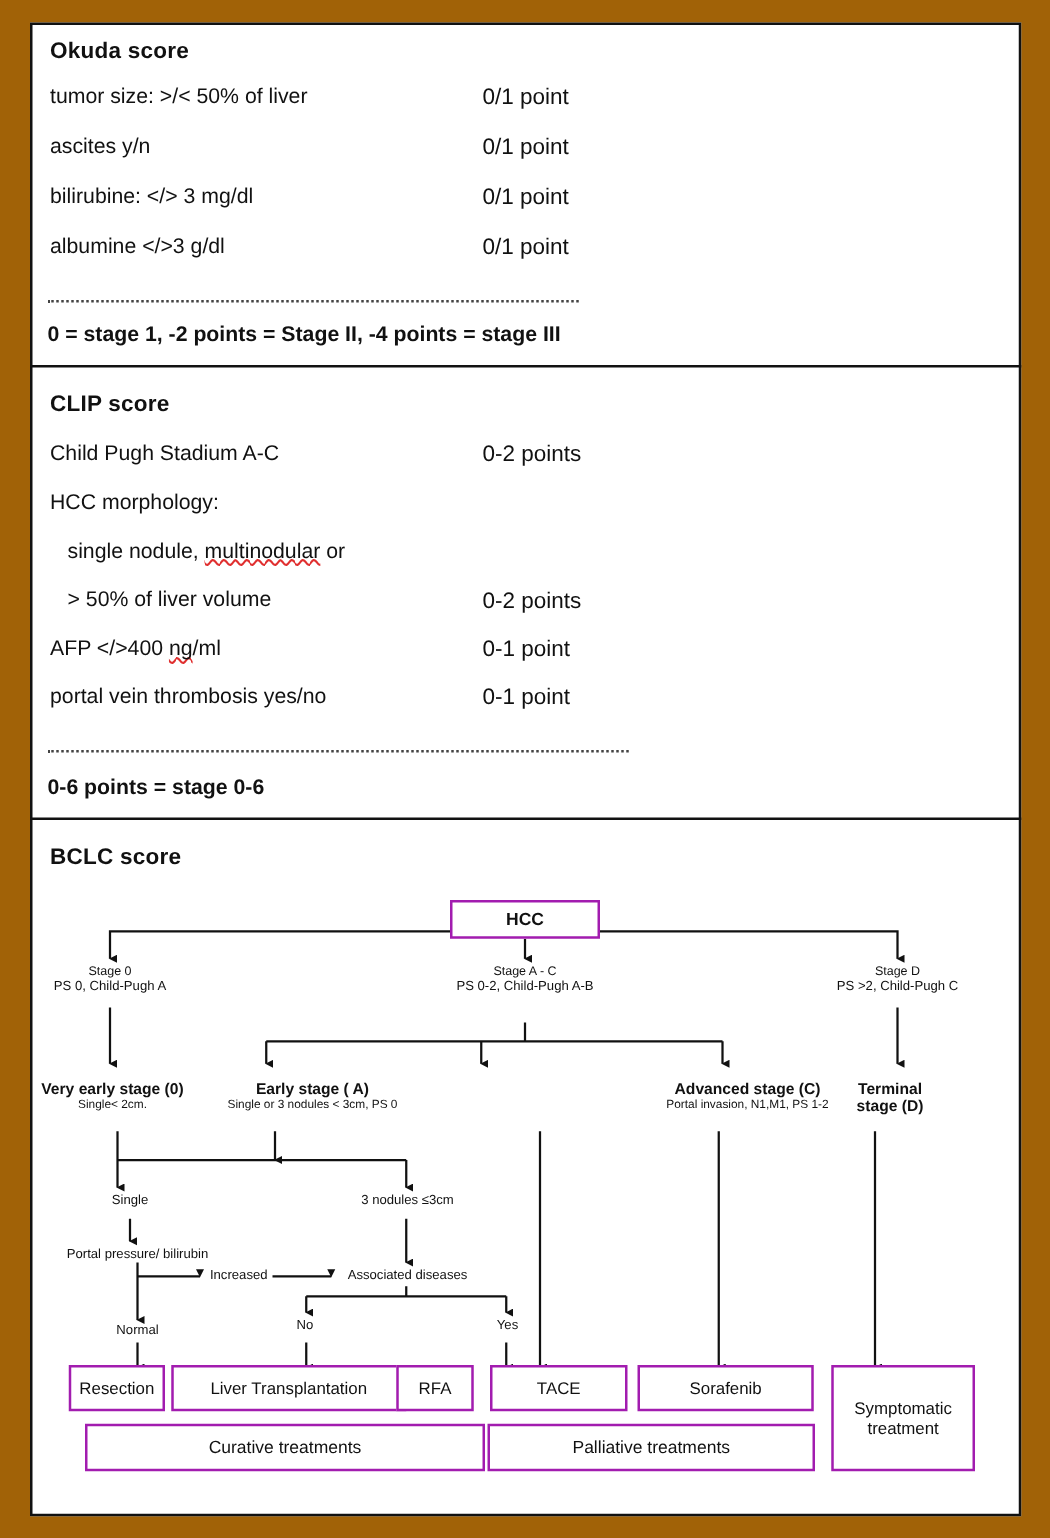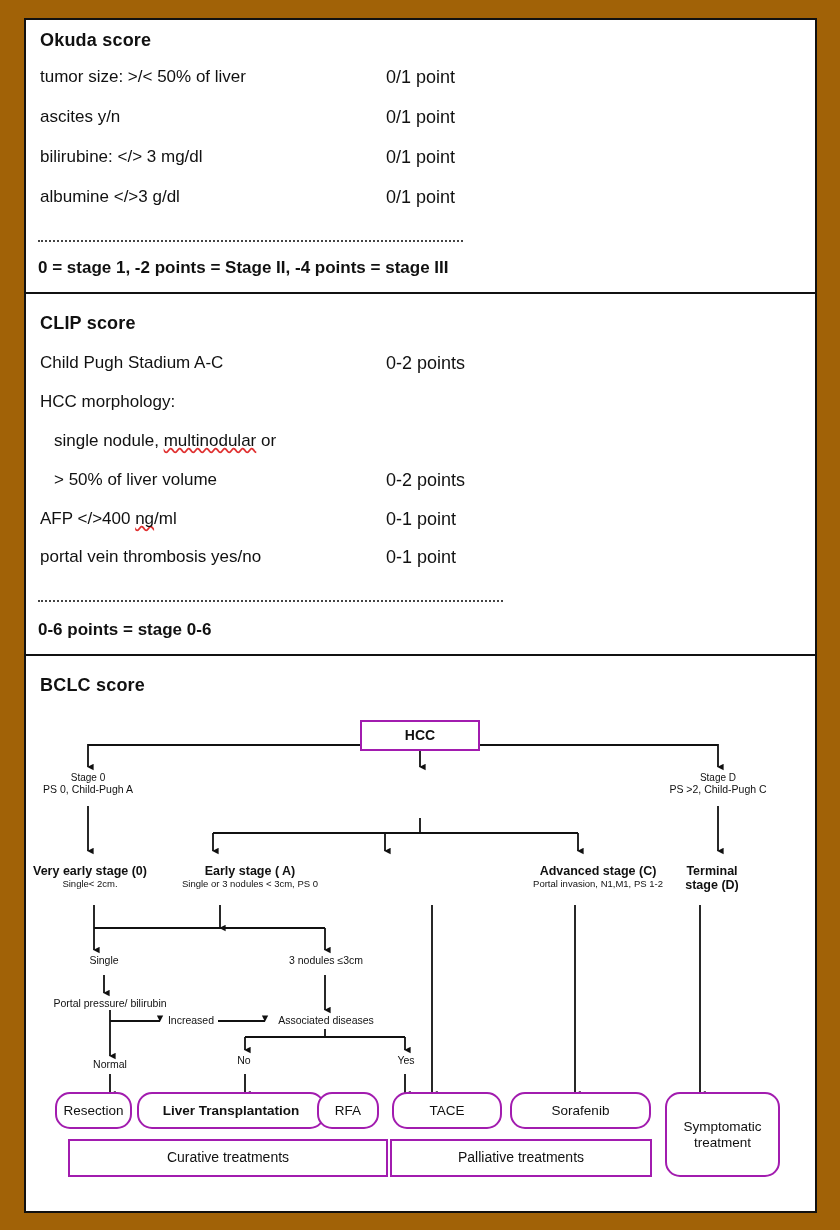--- a/index.html
+++ b/index.html
@@ -97,21 +97,21 @@
     border:2px solid #a21caf;
     background:#fff;
     display:flex;
     align-items:center;
     justify-content:center;
     text-align:center;
     font-size:13px;
     line-height:1.12;
   }
   .box.hcc{font-weight:bold;font-size:14px;}
-  .box.tx{font-size:13.5px;border-radius:15px;}
+  .box.tx{font-size:13.5px;}
   .box.grp{font-size:14px;}
 </style>
 </head>
 <body>
 
 <div id="page">
 
   <div class="frame"></div>
   <div class="divider d1"></div>
   <div class="divider d2"></div>
@@ -223,20 +223,24 @@
   </div>
 
   <div class="box hcc" style="left:360px;top:720px;width:120px;height:31px;">
     <span>HCC</span>
   </div>
 
   <div class="node" style="left:18px;top:772px;width:140px;">
     <div class="stage-head">Stage 0</div>
     <div class="stage-sub">PS 0, Child-Pugh A</div>
   </div>
+  <div class="node" style="left:330px;top:772px;width:180px;">
+    <div class="stage-head">Stage A - C</div>
+    <div class="stage-sub">PS 0-2, Child-Pugh A-B</div>
+  </div>
   <div class="node" style="left:640px;top:772px;width:156px;">
     <div class="stage-head">Stage  D</div>
     <div class="stage-sub">PS &gt;2, Child-Pugh C</div>
   </div>
 
   <div class="node" style="left:20px;top:864px;width:140px;">
     <div class="stage-name">Very early stage (0)</div>
     <div class="stage-desc">Single&lt; 2cm.</div>
   </div>
   <div class="node" style="left:160px;top:864px;width:180px;">
@@ -257,21 +261,21 @@
   <div class="tree-label" style="left:40px;top:997px;width:140px;">Portal pressure/ bilirubin</div>
   <div class="tree-label" style="left:163px;top:1014px;width:56px;">Increased</div>
   <div class="tree-label" style="left:268px;top:1014px;width:116px;">Associated diseases</div>
   <div class="tree-label" style="left:80px;top:1058px;width:60px;">Normal</div>
   <div class="tree-label" style="left:226px;top:1054px;width:36px;">No</div>
   <div class="tree-label" style="left:388px;top:1054px;width:36px;">Yes</div>
 
   <div class="box tx" style="left:55px;top:1092px;width:77px;height:37px;">
     <span>Resection</span>
   </div>
-  <div class="box tx" style="left:137px;top:1092px;width:188px;height:37px;font-weight:bold;">
+  <div class="box tx" style="left:137px;top:1092px;width:188px;height:37px;">
     <span>Liver Transplantation</span>
   </div>
   <div class="box tx" style="left:317px;top:1092px;width:62px;height:37px;">
     <span>RFA</span>
   </div>
   <div class="box tx" style="left:392px;top:1092px;width:110px;height:37px;">
     <span>TACE</span>
   </div>
   <div class="box tx" style="left:510px;top:1092px;width:141px;height:37px;">
     <span>Sorafenib</span>

